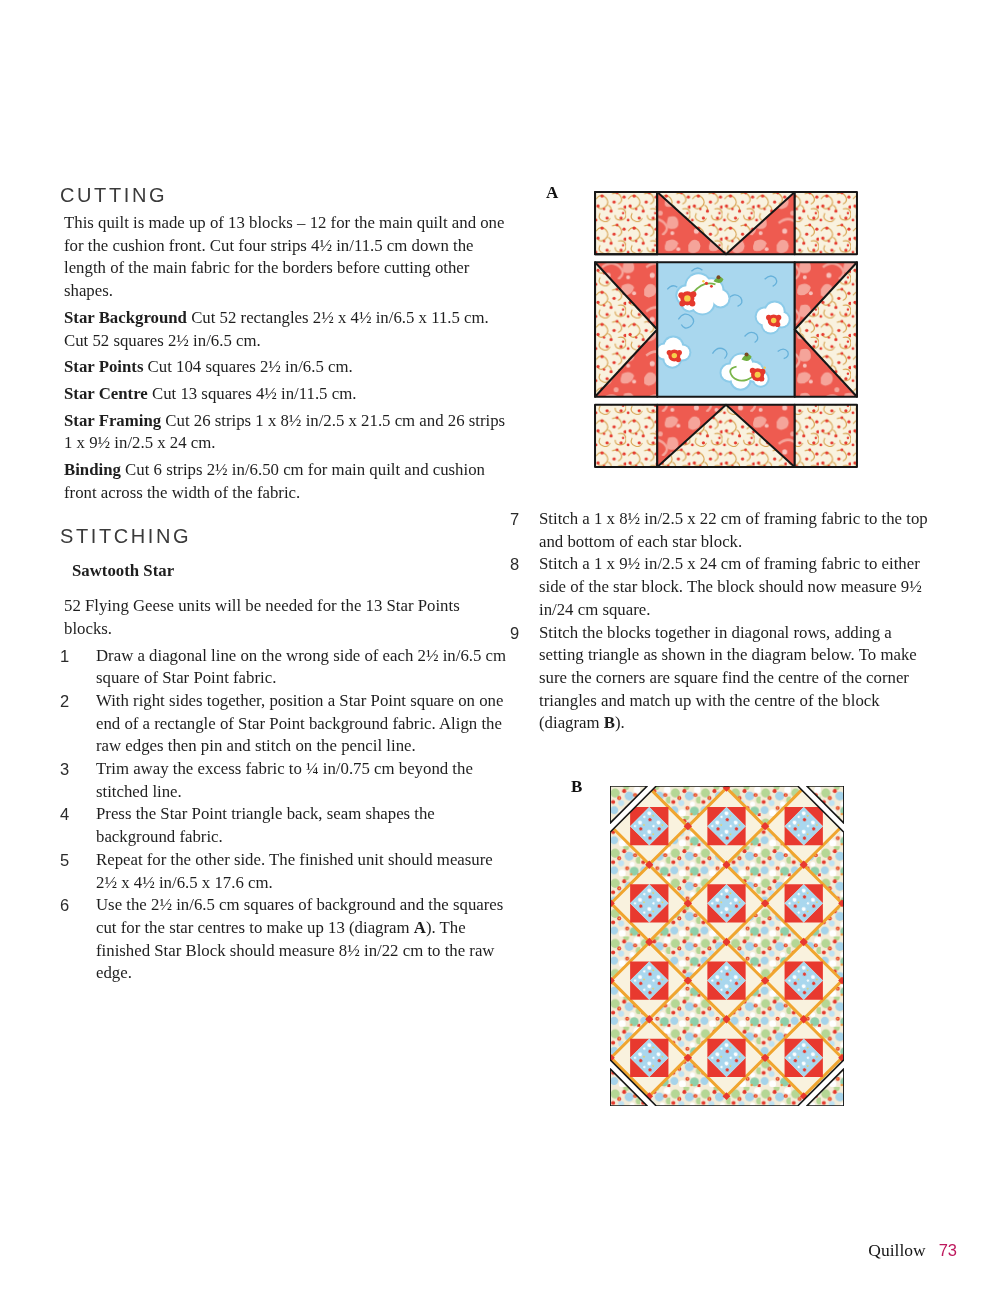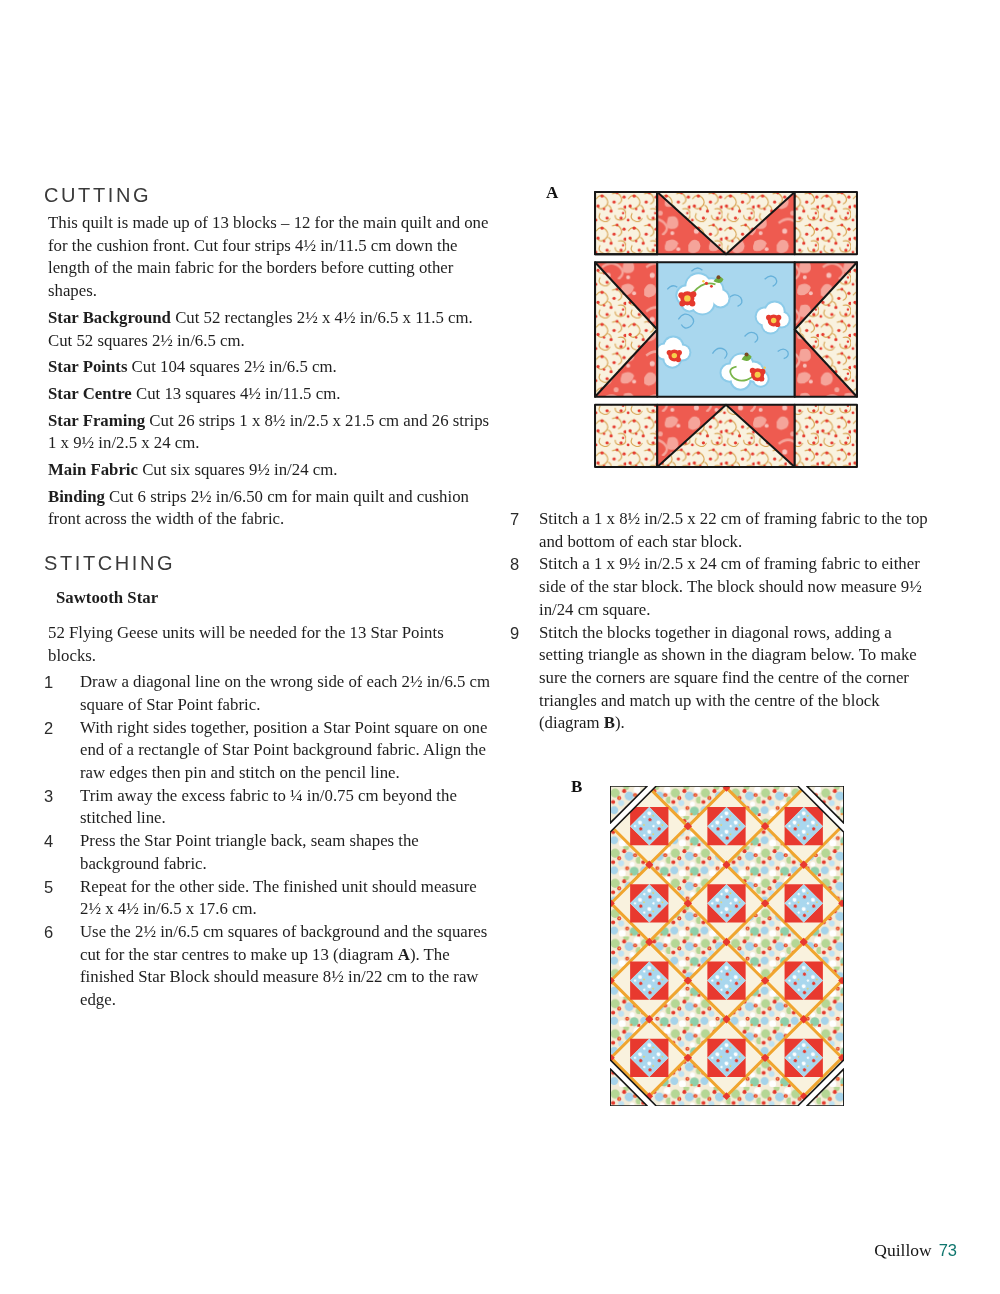--- a/index.html
+++ b/index.html
@@ -8,39 +8,39 @@
     --cream-fabric:#f9f2df; --gold-curl:#d8a350; --dot-red:#e5392d;
     --blue-fabric:#a9d7ee; --blue-swirl:#66b1da; --cloud-halo:#8ccbe9;
     --flower-yellow:#f6cf4b; --leaf-green:#6fae3f; --vine-green:#7ab54a;
     --gold-frame:#f0a52f; --star-red:#e8392f; --block-cream:#f9f2de;
     --floral-bg:#f3ecd8; --floral-green:#b5d795; --floral-teal:#8fcfa9; --floral-blue:#a6d3ea;
   }
   html,body{margin:0;padding:0;}
   body{width:1000px;height:1294px;position:relative;background:#ffffff;
        font-family:"Liberation Serif",serif;color:var(--text);overflow:hidden;}
   .col{position:absolute;}
-  #left-col{left:44px;top:184px;width:452px;}
+  #left-col{left:60px;top:184px;width:452px;}
   #right-col{left:510px;top:507px;width:428px;}
   h2.sec{font-family:"Liberation Sans",sans-serif;font-weight:400;font-size:20px;
          letter-spacing:2.6px;color:var(--heading);margin:0 0 5px 0;}
   h2.sec2{margin-top:21px;}
   p.para{margin:4px;font-size:16.8px;line-height:22.7px;}
   p.sub{margin:12px;font-size:16.8px;line-height:22.7px;font-weight:bold;}
   .steps{margin-top:1px;}
   .step{display:grid;grid-template-columns:36px 1fr;font-size:16.8px;line-height:22.7px;}
   #right-col .step{grid-template-columns:29px 1fr;}
   .step-num{font-family:"Liberation Sans",sans-serif;font-size:16.5px;color:#2b2b2b;}
   .dg-label{position:absolute;font-weight:bold;font-size:17px;color:#111;}
   #label-a{left:546px;top:183px;}
   #label-b{left:571px;top:777px;}
   #diagram-a{position:absolute;left:594px;top:191px;}
   #diagram-b{position:absolute;left:610px;top:786px;}
-  #footer{position:absolute;top:1240px;right:43px;display:flex;align-items:baseline;gap:7px;justify-content:space-between;}
+  #footer{position:absolute;top:1240px;right:43px;display:flex;align-items:baseline;gap:13px;justify-content:space-between;}
   #footer .book{font-size:17.5px;color:#151515;}
-  #footer .pnum{font-family:"Liberation Sans",sans-serif;font-size:16.5px;color:#0f766e;}
+  #footer .pnum{font-family:"Liberation Sans",sans-serif;font-size:16.5px;color:#be185d;}
   
   .ink{stroke:var(--outline);stroke-width:2;stroke-linejoin:round;fill:none;}
   .cream-fill{fill:var(--cream-fabric);} .curl{stroke:var(--gold-curl);stroke-width:1.1;fill:none;}
   .dot{fill:var(--dot-red);} .red-fill{fill:var(--red-fabric);}
   .red-motif{fill:var(--red-light);} .red-motif-s{stroke:var(--red-light);fill:none;}
   .blue-fill{fill:var(--blue-fabric);} .swirl{stroke:var(--blue-swirl);stroke-width:1.3;fill:none;}
   .halo{fill:var(--cloud-halo);} .cloud{fill:#ffffff;}
   .flower{fill:var(--dot-red);} .fl-yellow{fill:var(--flower-yellow);}
   .leaf{fill:var(--leaf-green);} .vine{stroke:var(--vine-green);stroke-width:1.8;fill:none;}
   .bud{fill:#7a4a21;}
@@ -52,21 +52,20 @@
 <body>
 
 <div id="left-col" class="col">
   <h2 class="sec">CUTTING</h2>
   <div id="cutting-paragraphs">
       <p class="para">This quilt is made up of 13 blocks – 12 for the main quilt and one for the cushion front.  Cut four strips 4½ in/11.5 cm down the length of the main fabric for the borders before cutting other shapes.</p>
       <p class="para"><b>Star Background </b>Cut 52 rectangles 2½ x 4½ in/6.5 x 11.5 cm. Cut 52 squares 2½ in/6.5 cm.</p>
       <p class="para"><b>Star Points </b>Cut 104 squares 2½ in/6.5 cm.</p>
       <p class="para"><b>Star Centre </b>Cut 13 squares 4½ in/11.5 cm.</p>
       <p class="para"><b>Star Framing </b>Cut 26 strips 1 x 8½ in/2.5 x 21.5 cm and 26 strips 1 x 9½ in/2.5 x 24 cm.</p>
-      <p class="para"><b>Main Fabric </b>Cut six squares 9½ in/24 cm.</p>
       <p class="para"><b>Binding </b>Cut 6 strips 2½ in/6.50 cm for main quilt and cushion front across the width of the fabric.</p>
     </div>
   <h2 class="sec sec2">STITCHING</h2>
   <p class="sub">Sawtooth Star</p>
   <p class="para">52 Flying Geese units will be needed for the 13 Star Points blocks.</p>
   <div class="steps" id="steps-left">
       <div class="step">
         <div class="step-num">1</div>
         <div>Draw a diagonal line on the wrong side of each 2½ in/6.5 cm square of Star Point fabric.</div>
       </div>

